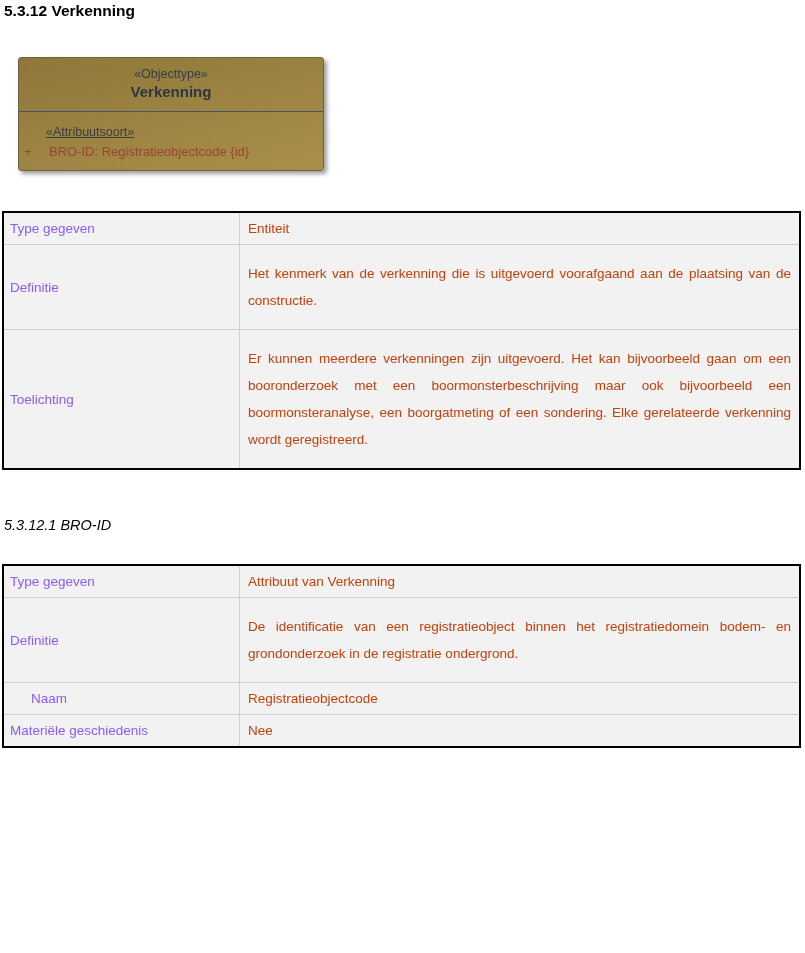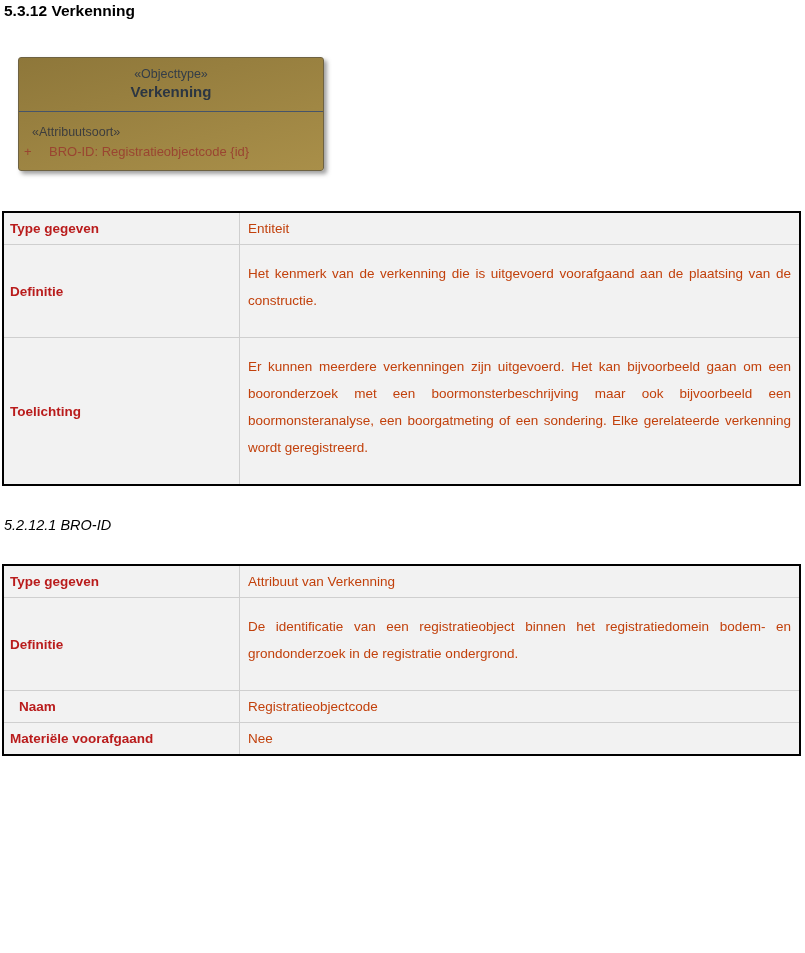--- a/index.html
+++ b/index.html
@@ -67,24 +67,25 @@
     font-size: 15px;
     line-height: 18px;
     font-weight: bold;
     color: var(--name-color, #2c3642);
   }
   .uml-body {
     position: relative;
     padding: 11px 0 0 0;
   }
   .uml-attr-stereotype {
-    padding-left: 13px;
+    padding-left: 27px;
     font-size: 12.5px;
     line-height: 19px;
     color: #3d3d3d;
+    text-decoration: underline;
   }
   .uml-attr-line {
     position: relative;
     padding-left: 30px;
     font-size: 13px;
     line-height: 19px;
     color: var(--attr-color, #9a4531);
   }
   .uml-plus {
     position: absolute;
@@ -110,31 +111,31 @@
     border: 1px solid #cfcfcf;
     font-size: 13.5px;
     line-height: 21px;
     color: #c2410c;
     padding: 5px 8px;
     vertical-align: middle;
     overflow: hidden;
   }
   table.spec td.label {
     width: 221px;
-    font-weight: bold;
-    color: #b91c1c;
+    font-weight: normal;
+    color: #8b5cf6;
     padding-left: 6px;
   }
   table.spec td.label.indent {
-    padding-left: 15px;
+    padding-left: 27px;
   }
   table.spec tr.tall td.value {
     line-height: 27px;
     padding-top: 15px;
-    padding-bottom: 23px;
+    padding-bottom: 15px;
     text-align: justify;
   }
 </style>
 </head>
 <body>
 
 <h1 class="section-heading">5.3.12 Verkenning</h1>
 
 <div class="uml-box">
   <div class="uml-header">
@@ -160,34 +161,34 @@
         <td class="label">Definitie</td>
         <td class="value">Het kenmerk van de verkenning die is uitgevoerd voorafgaand aan de plaatsing van de constructie.</td>
       </tr>
       <tr class="tall">
         <td class="label">Toelichting</td>
         <td class="value">Er kunnen meerdere verkenningen zijn uitgevoerd. Het kan bijvoorbeeld gaan om een booronderzoek met een boormonsterbeschrijving maar ook bijvoorbeeld een boormonsteranalyse, een boorgatmeting of een sondering. Elke gerelateerde verkenning wordt geregistreerd.</td>
       </tr>
     </tbody>
 </table>
 
-<h2 class="sub-heading">5.2.12.1 BRO-ID</h2>
+<h2 class="sub-heading">5.3.12.1 BRO-ID</h2>
 
 <table class="spec" id="table2">
   <tbody>
       <tr>
         <td class="label">Type gegeven</td>
         <td class="value">Attribuut van Verkenning</td>
       </tr>
       <tr class="tall">
         <td class="label">Definitie</td>
         <td class="value">De identificatie van een registratieobject binnen het registratiedomein bodem- en grondonderzoek in de registratie ondergrond.</td>
       </tr>
       <tr>
         <td class="label indent">Naam</td>
         <td class="value">Registratieobjectcode</td>
       </tr>
       <tr>
-        <td class="label">Materiële voorafgaand</td>
+        <td class="label">Materiële geschiedenis</td>
         <td class="value">Nee</td>
       </tr>
     </tbody>
 </table>
 
 </body></html>

